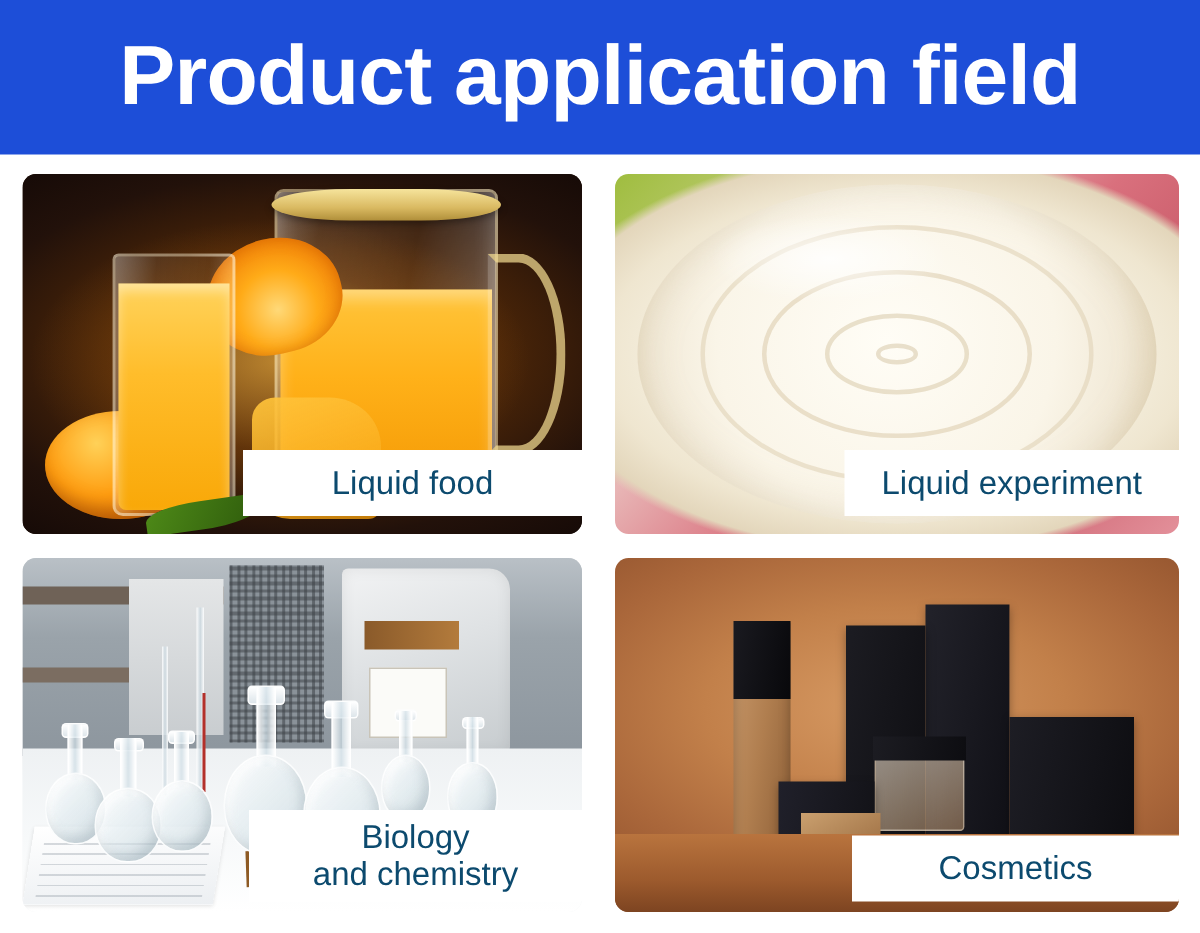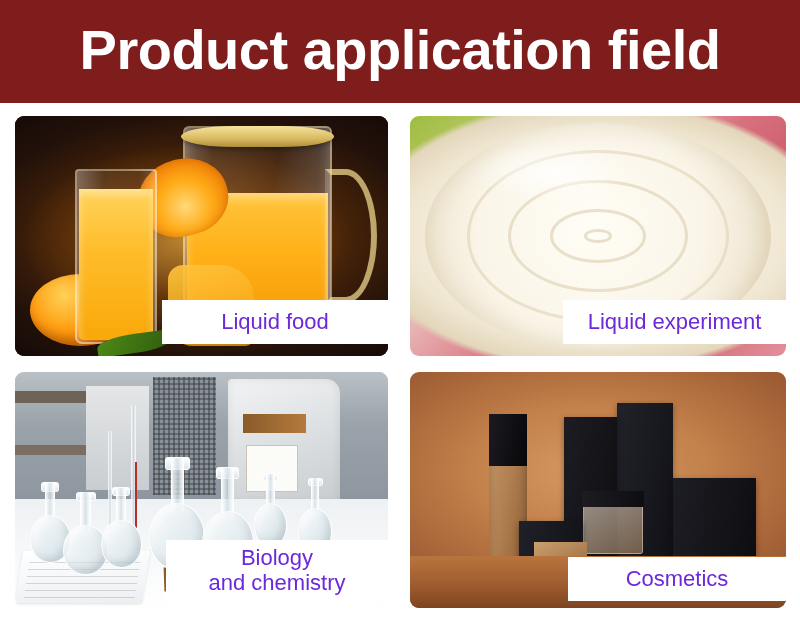--- a/index.html
+++ b/index.html
@@ -6,21 +6,21 @@
   html,body { width:800px; height:622px; overflow:hidden; }
   body {
     background:#ffffff;
     font-family:"Liberation Sans", sans-serif;
     position:relative;
   }
 
   
   .header-banner{
     position:absolute; left:0; top:0; width:800px; height:103px;
-    background:#7f1d1d;
+    background:#1d4ed8;
     display:flex; align-items:center; justify-content:center;
   }
   .header-title{
     color:#ffffff;
     font-size:56px;
     font-weight:bold;
     letter-spacing:-0.5px;
     line-height:1;
     white-space:nowrap;
     padding-bottom:4px;
@@ -38,21 +38,21 @@
   .app-card.col-right { left:410px; width:376px; }
   .app-card.row-top    { top:13px;  height:240px; }
   .app-card.row-bottom { top:269px; height:236px; }
 
   .card-photo{ position:absolute; inset:0; }
 
   .card-label{
     position:absolute;
     right:0; bottom:12px;
     background:#ffffff;
-    color:#6d28d9;
+    color:#0c4a6e;
     font-size:22px;
     line-height:1.14;
     text-align:center;
     padding:9px 14px 10px 14px;
     white-space:pre-line;
     font-weight:normal;
   }
   .app-card.row-bottom .card-label{ bottom:7px; }
   .card-label.w-liquid    { width:226px; }
   .card-label.w-slurry    { width:223px; }

